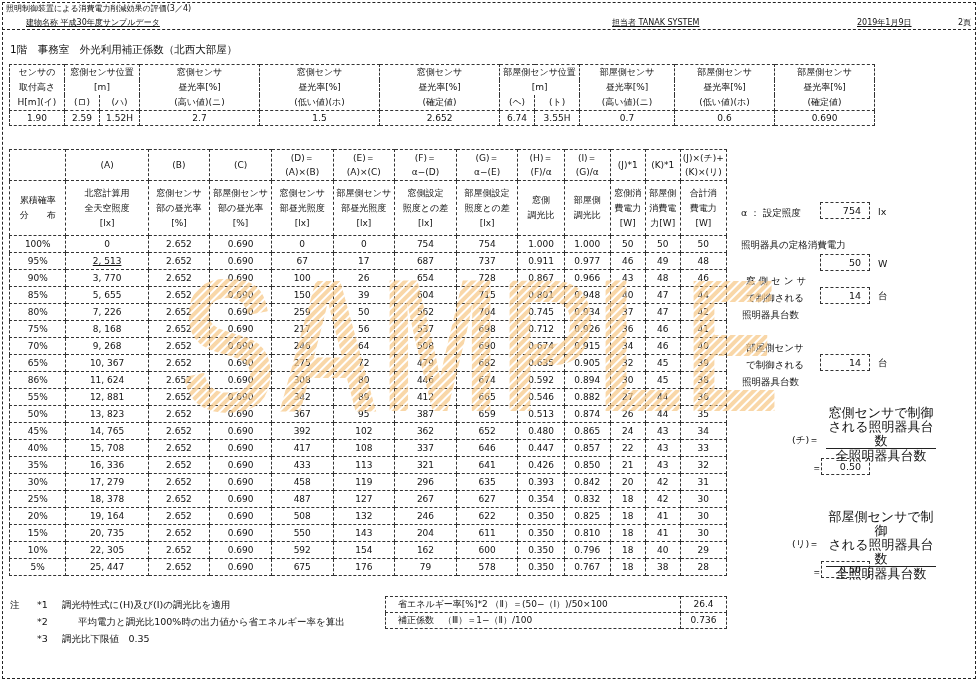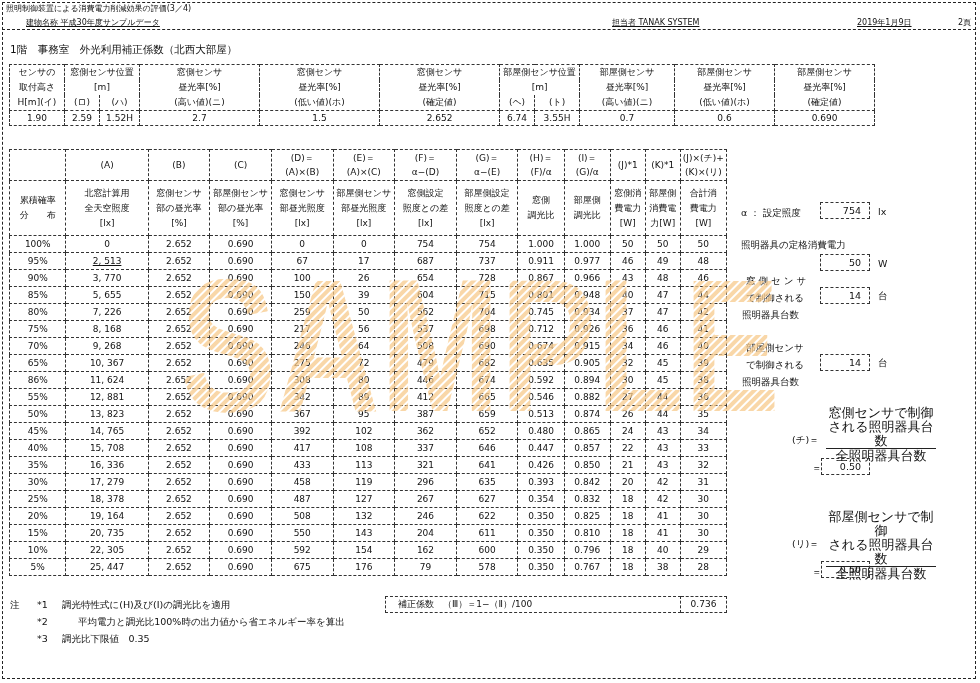--- a/index.html
+++ b/index.html
@@ -1123,17 +1123,21 @@
   <div class="t" style="left:62px;top:633px;">調光比下限値　0.35</div>
 </div>
 
 <table style="left:385px;top:596px;width:341px;">
   <colgroup>
       <col style="width:295px">
       <col style="width:46px">
     </colgroup>
   <tbody>
     <tr>
+      <td style="text-align:left;padding-left:12px;line-height:15px;">省エネルギー率[%]*2 （Ⅱ）＝(50−（Ⅰ）)/50×100</td>
+      <td>26.4</td>
+    </tr>
+    <tr>
       <td style="text-align:left;padding-left:12px;line-height:15px;">補正係数　（Ⅲ）＝1−（Ⅱ）/100</td>
       <td>0.736</td>
     </tr>
   </tbody>
 </table>
 
 </body></html>

